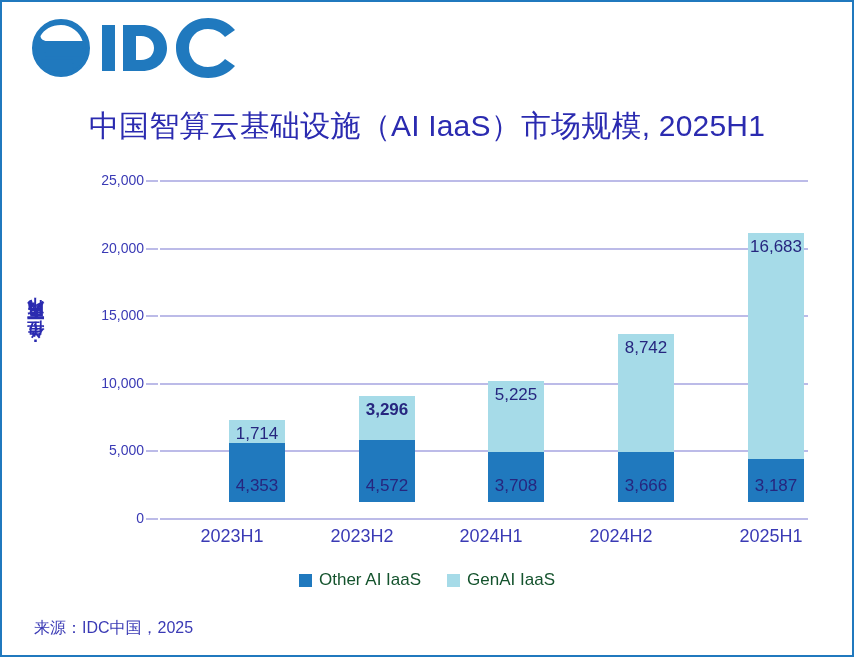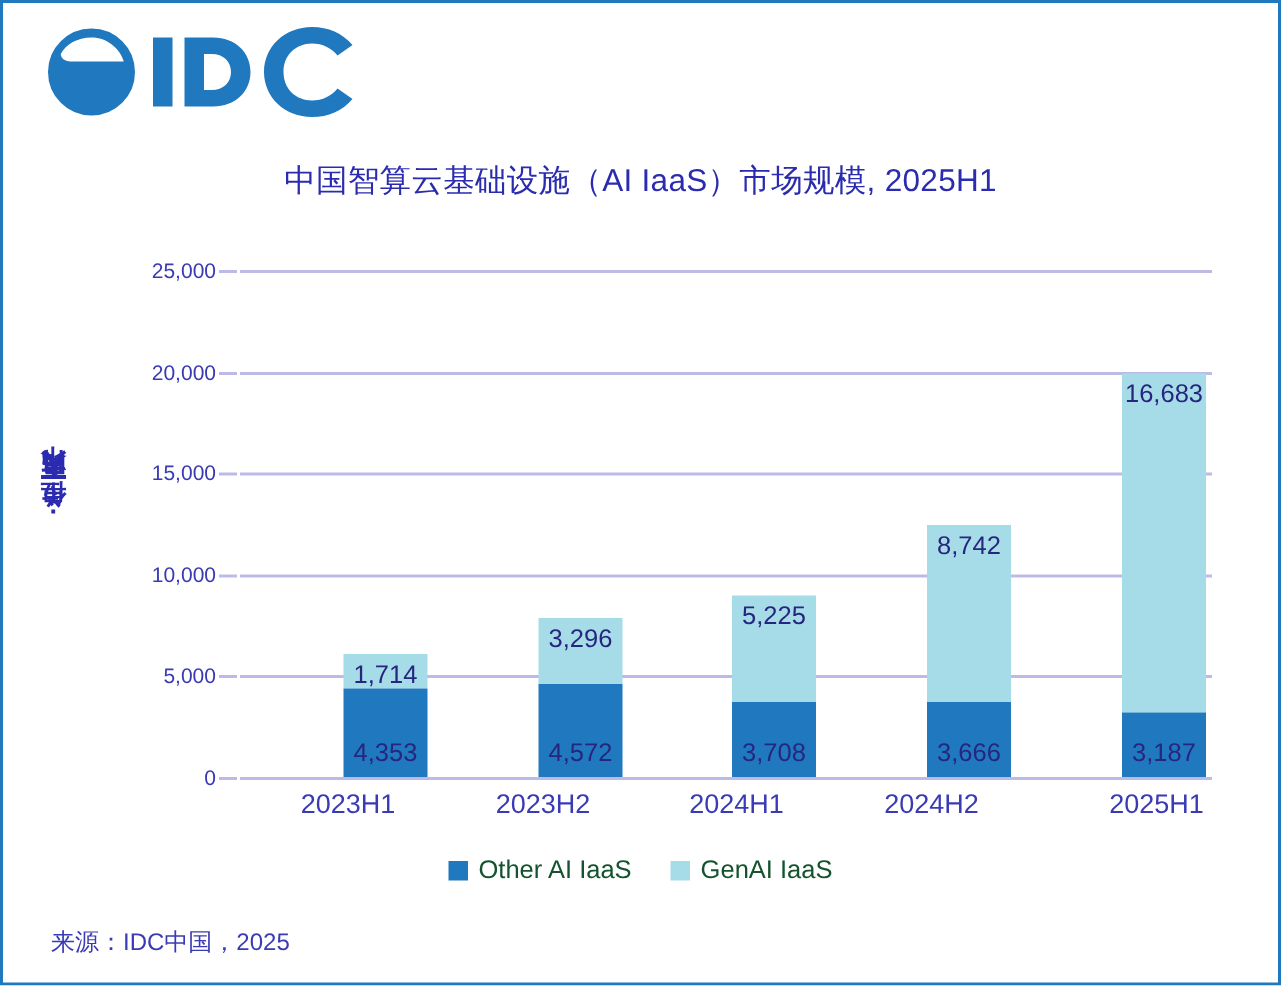--- a/index.html
+++ b/index.html
@@ -32,21 +32,21 @@
   }
   .logo svg { display: block; }
 
   
   .chart-title {
     position: absolute;
     left: 0;
     right: 0;
     top: 104px;
     text-align: center;
-    font-size: 21px;
+    font-size: 30px;
     color: #2b2bb0;
     letter-spacing: 0.2px;
     white-space: nowrap;
     font-family: "Liberation Sans", "DejaVu Sans", sans-serif;
   }
 
   
   .plot-area {
     position: absolute;
     left: 158px;
@@ -109,21 +109,21 @@
   
   .bars-layer {
     position: absolute;
     left: 0;
     top: 0;
     width: 100%;
     height: 100%;
   }
   .bar-group {
     position: absolute;
-    bottom: 0;
+    bottom: 16px;
     width: 56px;
     display: flex;
     flex-direction: column;
     justify-content: flex-end;
     padding-left: 25px;
   }
   .seg {
     position: relative;
     width: 100%;
     box-sizing: border-box;
@@ -264,21 +264,21 @@
       <div class="bar-group" style="left: 44px; height: 24.268%;">
         <div class="seg seg-genai" style="height: 28.2512%;">
           <div class="seg-label">1,714</div>
         </div>
         <div class="seg seg-other" style="height: 71.7488%;">
           <div class="seg-label">4,353</div>
         </div>
       </div>
 
       <div class="bar-group" style="left: 174px; height: 31.472%;">
-        <div class="seg seg-genai" style="height: 41.8912%;">
+        <div class="seg seg-genai" style="height: 41.8912%; font-weight: bold;">
           <div class="seg-label">3,296</div>
         </div>
         <div class="seg seg-other" style="height: 58.1088%;">
           <div class="seg-label">4,572</div>
         </div>
       </div>
 
       <div class="bar-group" style="left: 303px; height: 35.732%;">
         <div class="seg seg-genai" style="height: 58.491%;">
           <div class="seg-label">5,225</div>

